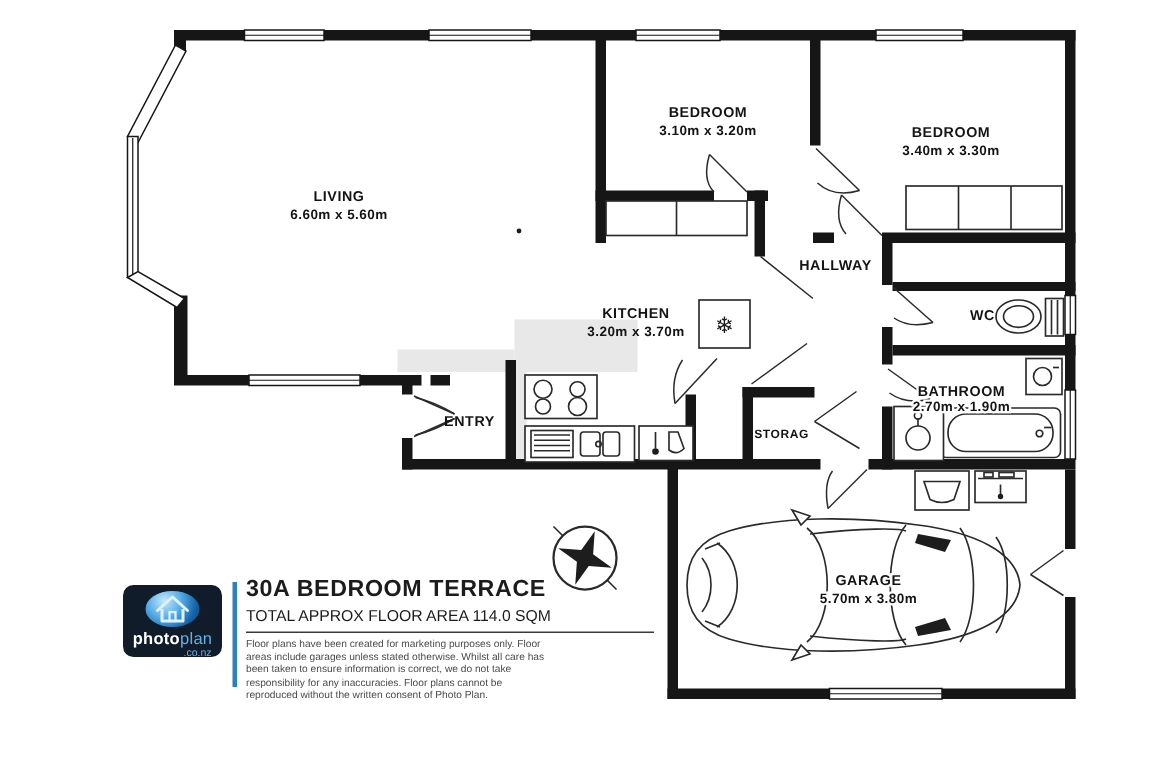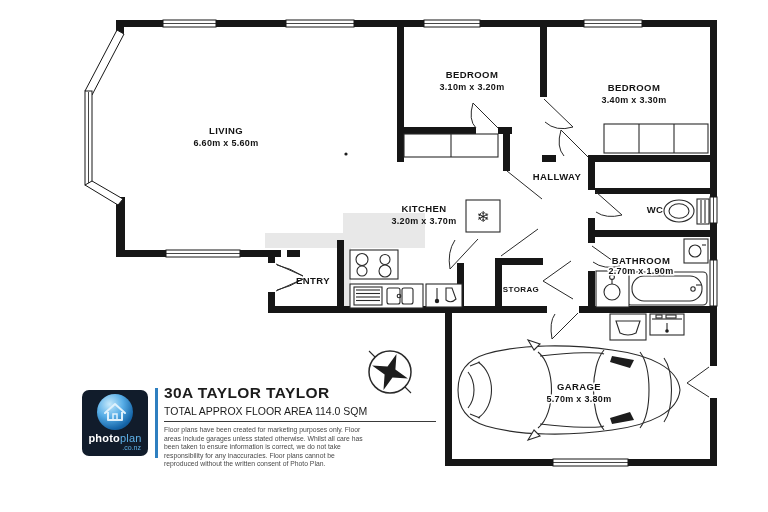--- a/index.html
+++ b/index.html
@@ -20,21 +20,21 @@
   .room-name{font-family:"Liberation Sans",sans-serif;font-weight:700;font-size:9.5px;
              fill:#141414;text-anchor:middle;letter-spacing:0.4px;}
   .room-dims{font-family:"Liberation Sans",sans-serif;font-weight:700;font-size:9px;
              fill:#141414;text-anchor:middle;letter-spacing:0.3px;}
   .room-small{font-size:8px;}
   .halo{paint-order:stroke;stroke:#ffffff;stroke-width:3px;}
   .flake{font-family:"DejaVu Sans",sans-serif;font-size:15px;fill:#1d1d1d;text-anchor:middle;}
 
   
   .titleblock{position:absolute;left:82px;top:388px;width:380px;height:78px;}
-  .logo{position:absolute;left:0;top:2px;width:66px;height:66px;background:#111c2b;
+  .logo{position:absolute;left:0;top:2px;width:66px;height:48px;background:#111c2b;
         border-radius:7px;display:flex;flex-direction:column;align-items:center;}
   .orb{width:36px;height:36px;border-radius:50%;margin-top:4px;
        background:radial-gradient(circle at 35% 28%, #c6e9fb 0%, #58aee7 38%, #1565a8 72%, #0a3d6b 100%);
        display:flex;align-items:center;justify-content:center;}
   .brand{font-size:11px;font-weight:700;color:#ffffff;line-height:11px;margin-top:3px;letter-spacing:0.2px;}
   .brand .plan{color:#5fb2e9;font-weight:400;}
   .domain{font-size:7px;color:#5fb2e9;align-self:flex-end;margin-right:7px;line-height:8px;}
   .vline{position:absolute;left:73px;top:0;width:3px;height:70px;background:#2e7fc0;}
   .texts{position:absolute;left:82px;top:-4px;width:300px;}
   .address{font-size:15.5px;font-weight:700;color:#1c1c1c;letter-spacing:0.4px;white-space:nowrap;}
@@ -302,21 +302,21 @@
         <path d="M3,13 L13,4 L23,13" fill="none" stroke="#dff1fc" stroke-width="2" stroke-linecap="round" stroke-linejoin="round"></path>
         <path d="M6,12 L6,20 L20,20 L20,12" fill="none" stroke="#dff1fc" stroke-width="2" stroke-linejoin="round"></path>
         <rect x="11" y="14" width="4" height="6" fill="none" stroke="#dff1fc" stroke-width="1.5"></rect>
       </svg>
     </div>
     <div class="brand"><span>photo</span><span class="plan">plan</span></div>
     <div class="domain">.co.nz</div>
   </div>
   <div class="vline"></div>
   <div class="texts">
-    <div class="address">30A TAYLOR TAYLOR</div>
+    <div class="address">30A BEDROOM TERRACE</div>
     <div class="arealine">TOTAL APPROX FLOOR AREA 114.0 SQM</div>
     <div class="rule"></div>
     <div class="disc">Floor plans have been created for marketing purposes only. Floor</div>
     <div class="disc">areas include garages unless stated otherwise. Whilst all care has</div>
     <div class="disc">been taken to ensure information is correct, we do not take</div>
     <div class="disc">responsibility for any inaccuracies. Floor plans cannot be</div>
     <div class="disc">reproduced without the written consent of Photo Plan.</div>
   </div>
 </div>
 

